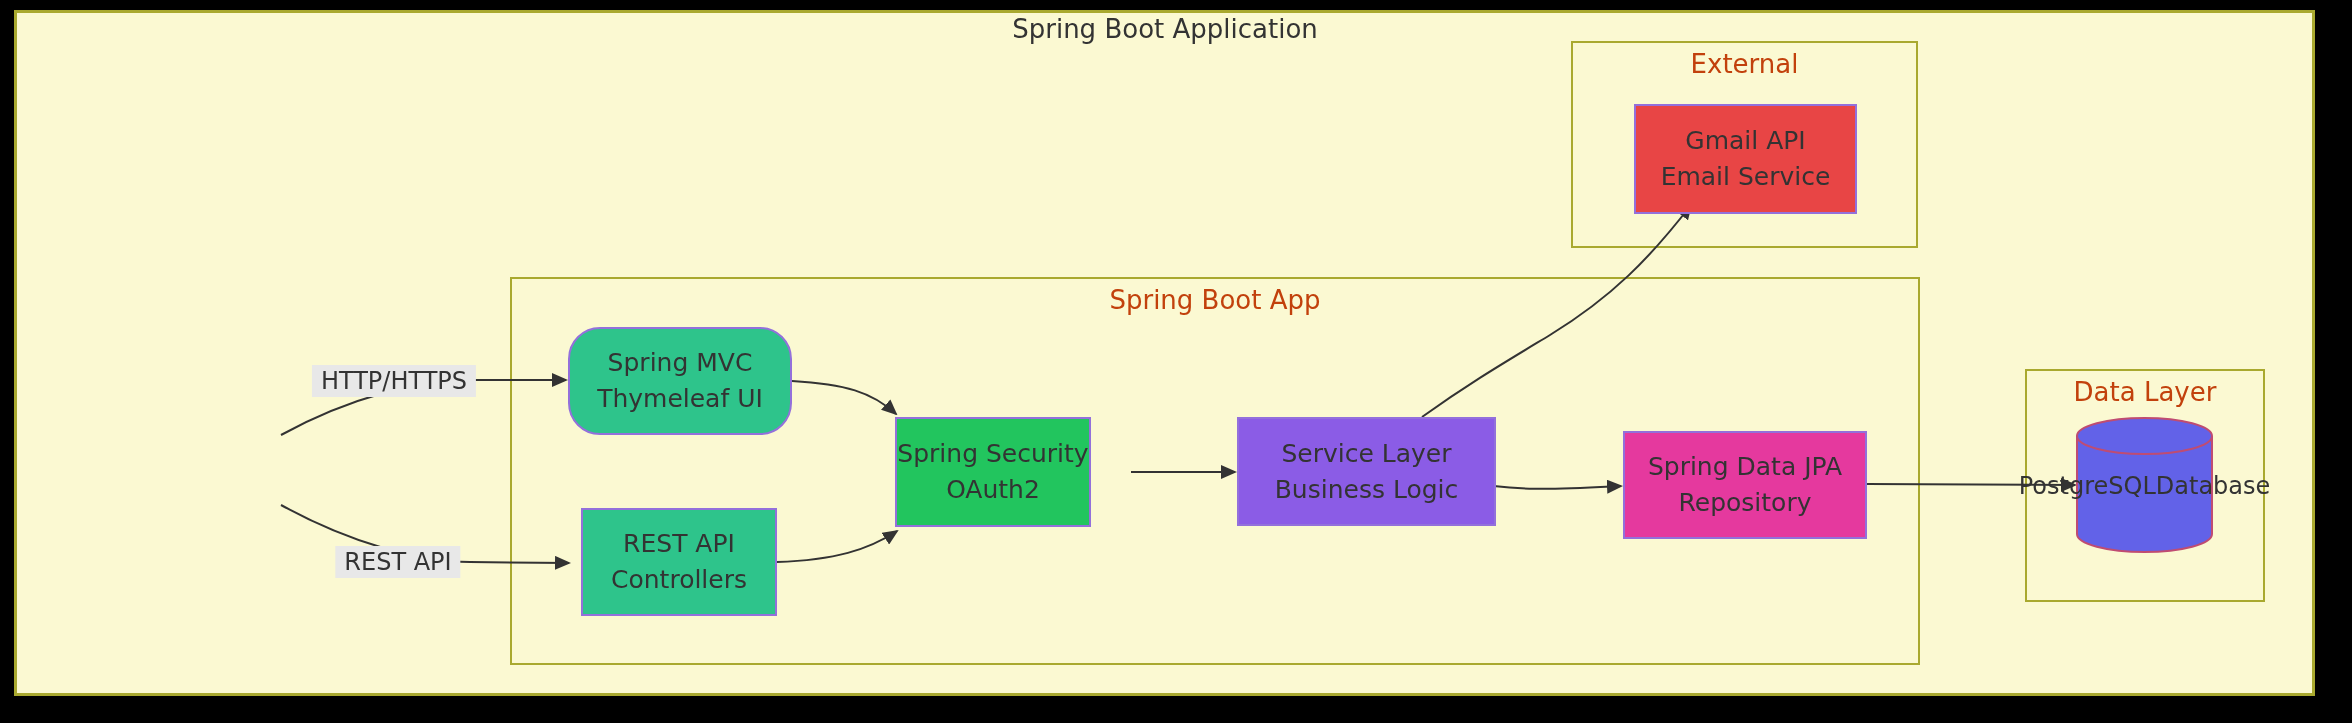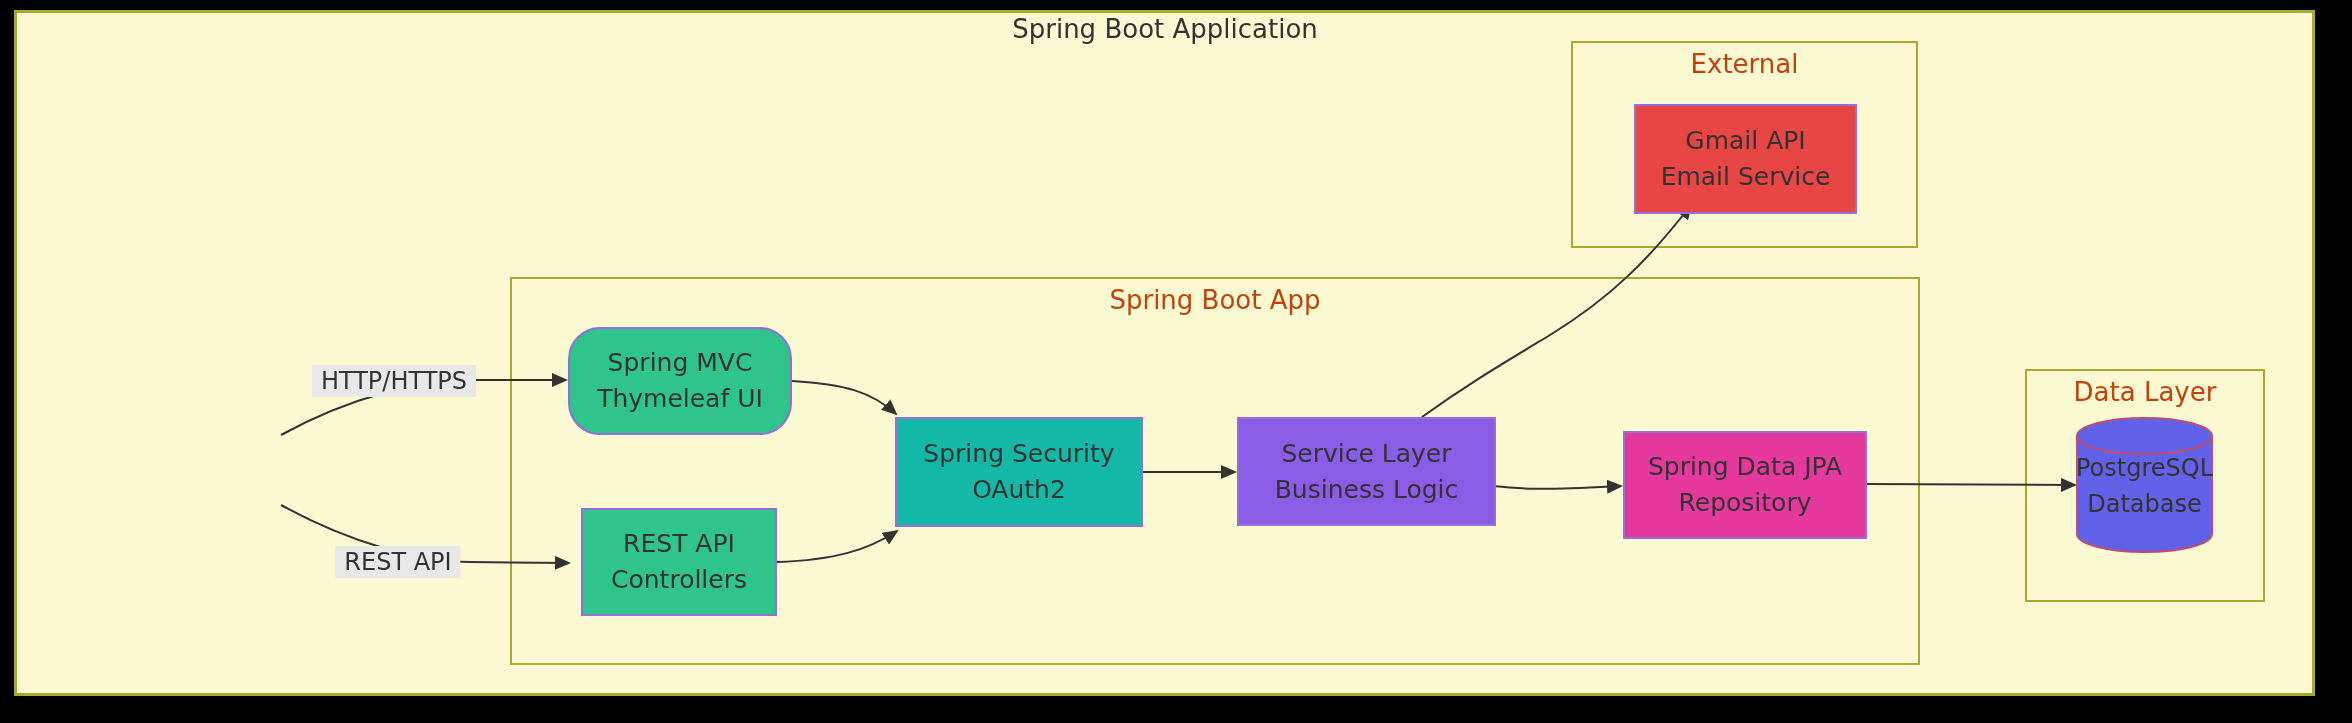--- a/index.html
+++ b/index.html
@@ -68,30 +68,30 @@
     font-size: 25px;
     line-height: 36px;
     color: #333333;
     border: 2px solid #9370db;
     box-sizing: border-box;
     z-index: 4;
   }
   .n-browser  { left: 63px;   top: 433px; width: 218px; height: 76px;  background: #66a0f5; }
   .n-mvc      { left: 568px;  top: 327px; width: 224px; height: 108px; background: #2ec48b; border-radius: 32px; }
   .n-rest     { left: 581px;  top: 508px; width: 196px; height: 108px; background: #2ec48b; }
-  .n-security { left: 895px;  top: 417px; width: 248px; height: 110px; background: #14b8a6; }
+  .n-security { left: 895px;  top: 417px; width: 196px; height: 110px; background: #22c55e; }
   .n-service  { left: 1237px; top: 417px; width: 259px; height: 109px; background: #8b5ce6; }
   .n-jpa      { left: 1623px; top: 431px; width: 244px; height: 108px; background: #e5399e; }
   .n-gmail    { left: 1634px; top: 88px;  width: 223px; height: 110px; background: #e84545; margin-top: 16px; }
   .n-db-text {
     position: absolute;
     left: 2077px; top: 450px;
     width: 135px; height: 72px;
     display: flex;
-    flex-direction: column;
+    flex-direction: row;
     align-items: center;
     justify-content: center;
     text-align: center;
     font-size: 24px;
     line-height: 36px;
     color: #333333;
     z-index: 4;
   }
   .edge-label {
     position: absolute;

